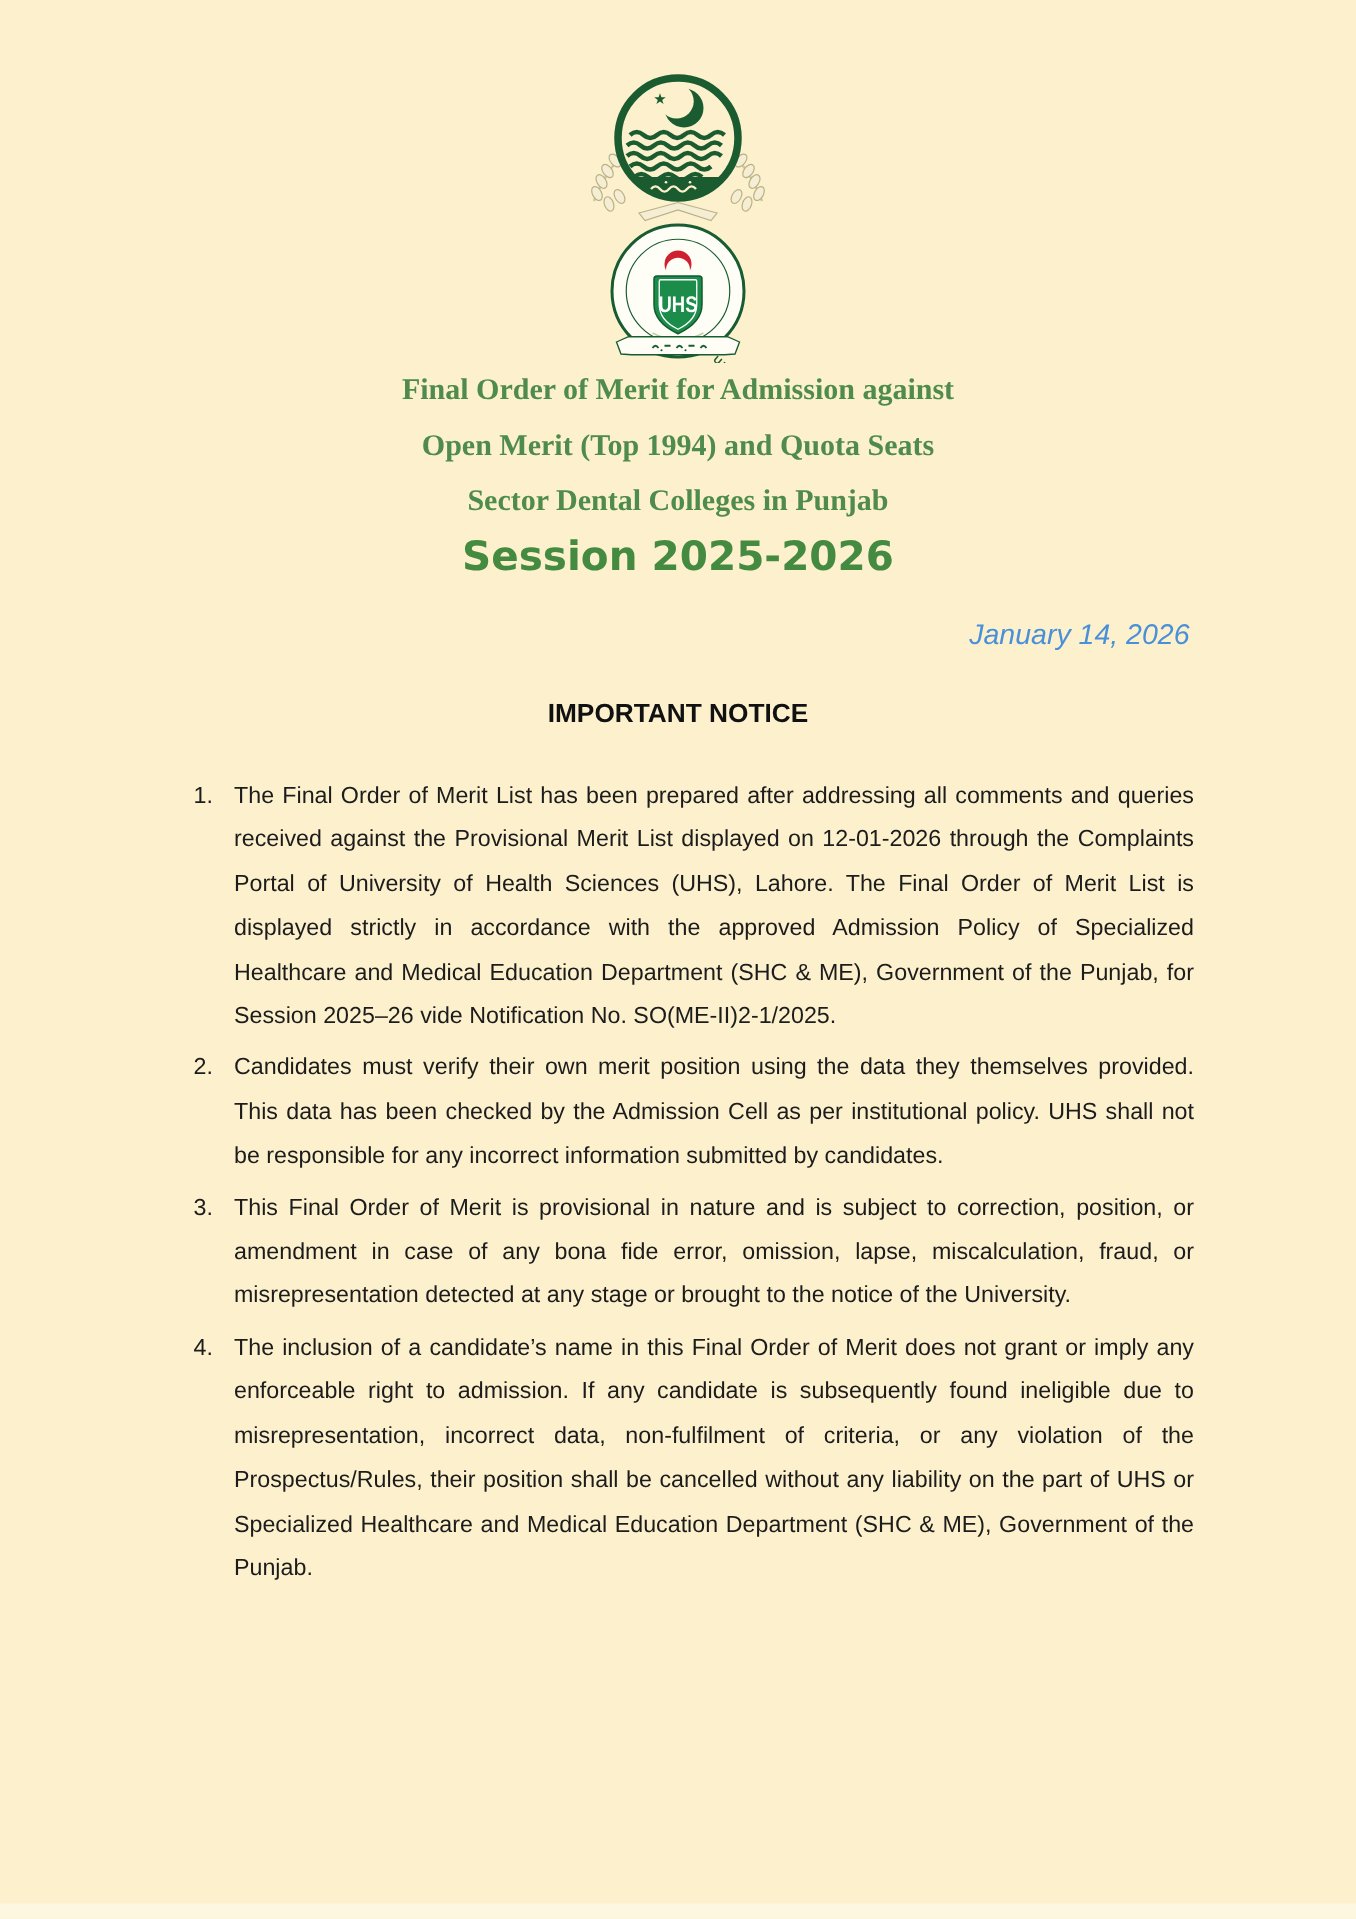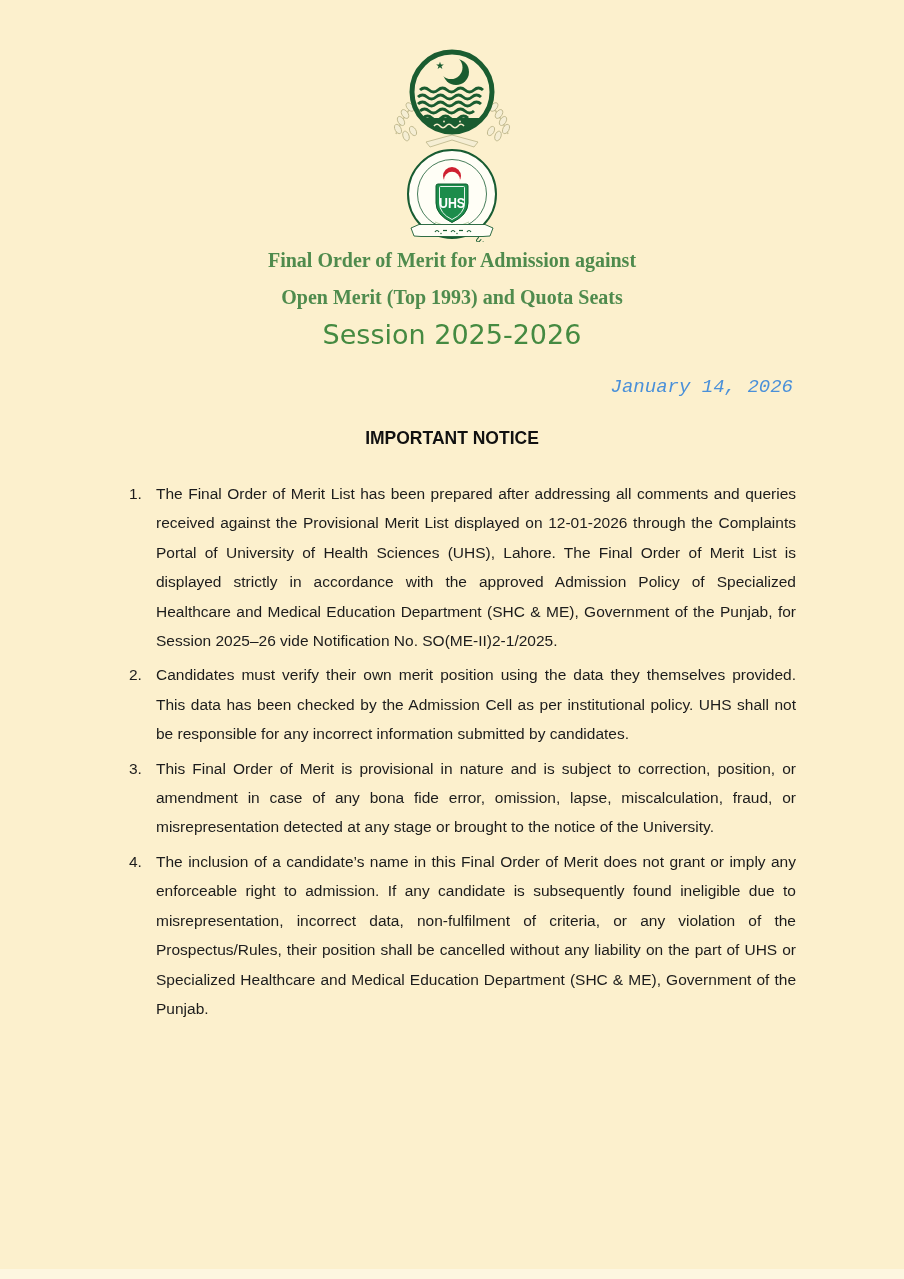--- a/index.html
+++ b/index.html
@@ -29,32 +29,31 @@
   .main-title{
     text-align:center;
     font-family:"Liberation Serif",serif;
     font-weight:700;
     font-size:20px;line-height:37px;
     color:#4f8b4d;
   }
   .session-line{
     text-align:center;
     font-family:"DejaVu Sans","Liberation Sans",sans-serif;
-    font-weight:400;
+    font-weight:700;
     font-size:27px;line-height:37px;
     color:#458a41;
   }
   .date-line{
     margin-top:22px;
     padding-right:111px;
     text-align:right;
     font-style:italic;
     font-size:19px;line-height:24px;
     color:#4a90d9;
-    font-family:Liberation Mono, monospace;
   }
   .notice-heading{
     margin-top:28px;
     text-align:center;
     font-weight:700;
     font-size:17.5px;line-height:22px;
     color:#111;
   }
   .notice-list{
     margin:30px 0 0 129px;
@@ -182,21 +181,22 @@
           <circle cx="48" cy="85.5" r="0.7" fill="#185c32" stroke="none"></circle>
           <circle cx="64" cy="85.5" r="0.7" fill="#185c32" stroke="none"></circle>
         </g>
       </g>
     </svg>
   </div>
 
 
   <div class="main-title">
     <div>Final Order of Merit for Admission against</div>
-    <div>Open Merit (Top 1993) and Quota Seats</div>
+    <div>Open Merit (Top 1994) and Quota Seats</div>
+    <div>Sector Dental Colleges in Punjab</div>
   </div>
 
   <div class="session-line">Session 2025-2026</div>
 
   <div class="date-line">January 14, 2026</div>
 
   <div class="notice-heading">IMPORTANT NOTICE</div>
 
   <ol class="notice-list">
     <li class="notice-item">

